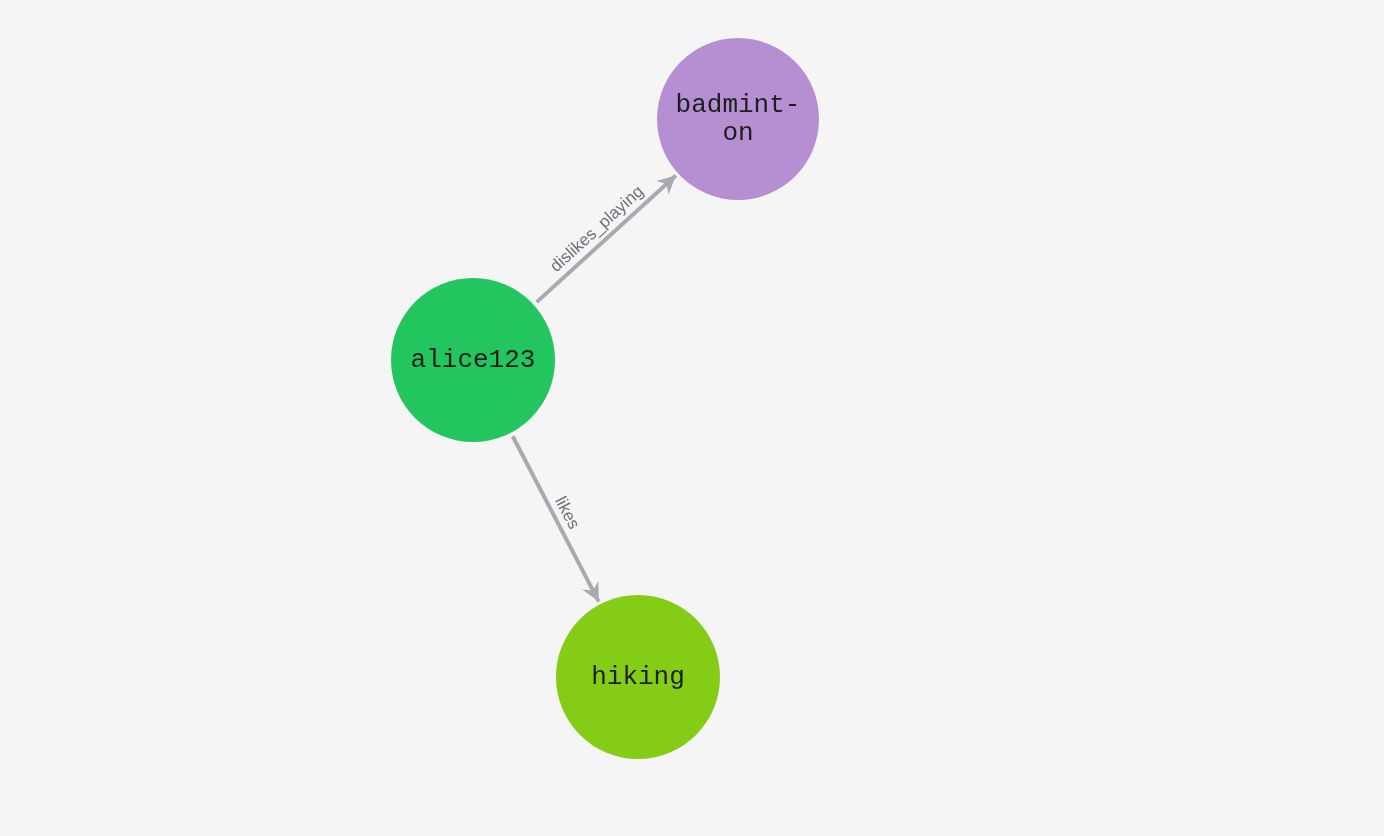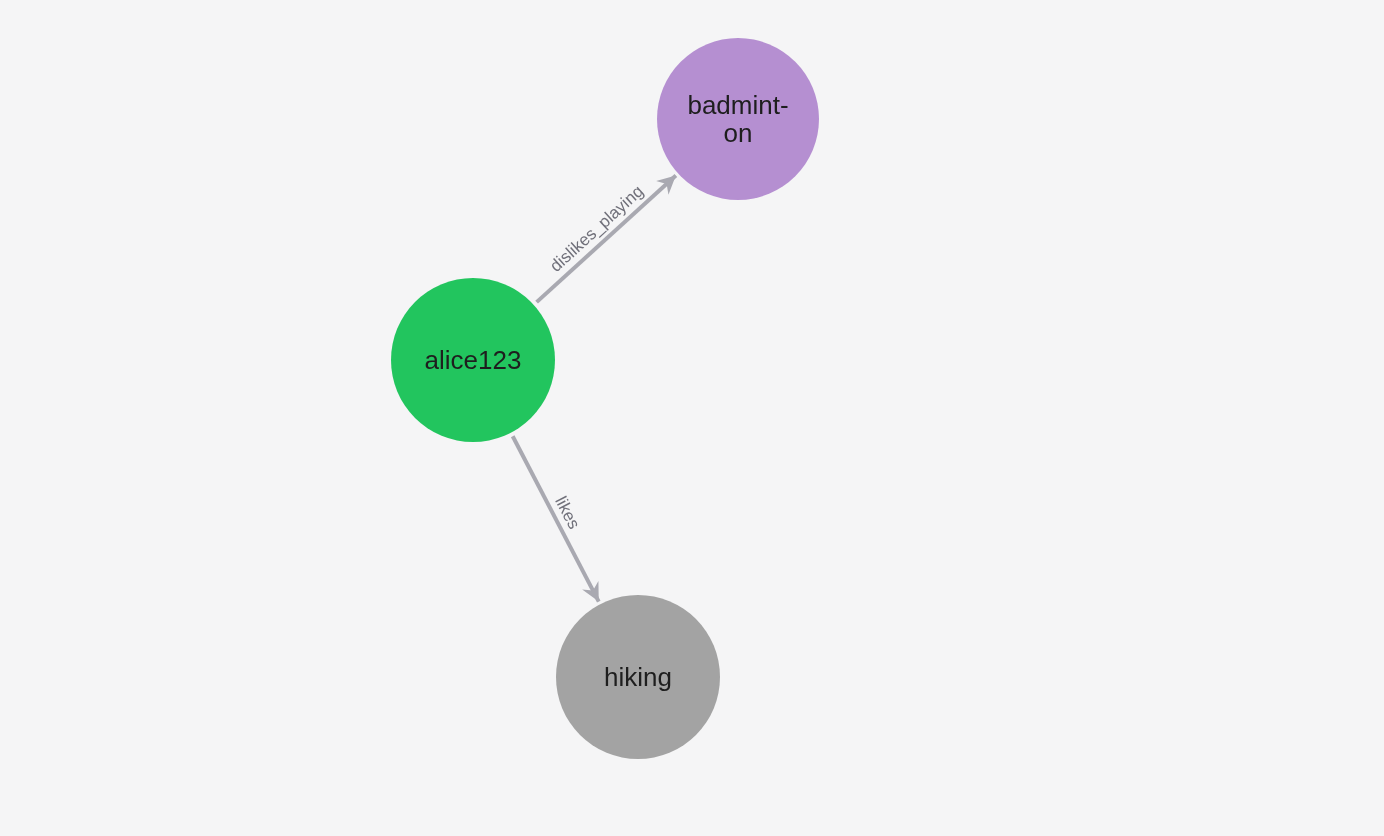--- a/index.html
+++ b/index.html
@@ -25,20 +25,21 @@
     position: absolute;
     border-radius: 50%;
     display: flex;
     align-items: center;
     justify-content: center;
     text-align: center;
     font-size: 26px;
     line-height: 28px;
     cursor: pointer;
     user-select: none;
+    font-family: Liberation Mono, monospace;
   }
   .node-label {
     white-space: pre-line;
   }
   .edge-label {
     position: absolute;
     font-size: 17px;
     white-space: nowrap;
     user-select: none;
     pointer-events: none;
@@ -58,19 +59,19 @@
     <line id="edge-1" class="edge" stroke-width="4" marker-end="url(#arrowhead)" x1="512.7066403199425" y1="436.2848786752835" x2="598.7550648000569" y2="601.602154797685" stroke="#a9a9b1"></line>
   </svg>
 
   <div class="node" id="node-0" style="left: 391px; top: 278px; height: 164px; width: 164px; background: #22c55e; color: rgb(30, 30, 30);">
     <span class="node-label">alice123</span>
   </div>
   <div class="node" id="node-1" style="left: 657px; top: 38px; height: 162px; width: 162px; background: rgb(181, 143, 209); color: rgb(30, 30, 30);">
     <span class="node-label">badmint-
 on</span>
   </div>
-  <div class="node" id="node-2" style="left: 556px; top: 595px; height: 164px; width: 164px; background: #a3a3a3; color: rgb(30, 30, 30);">
+  <div class="node" id="node-2" style="left: 556px; top: 595px; height: 164px; width: 164px; background: #84cc16; color: rgb(30, 30, 30);">
     <span class="node-label">hiking</span>
   </div>
 
   <div class="edge-label" id="edge-label-0" style="left: 597.493px; top: 229.21px; color: rgb(112, 112, 122); transform: translate(-50%, -50%) rotate(-42.2844deg);">dislikes_playing</div>
   <div class="edge-label" id="edge-label-1" style="left: 567.262px; top: 512.941px; color: rgb(112, 112, 122); transform: translate(-50%, -50%) rotate(62.5028deg);">likes</div>
 </div>
 
 </body></html>

